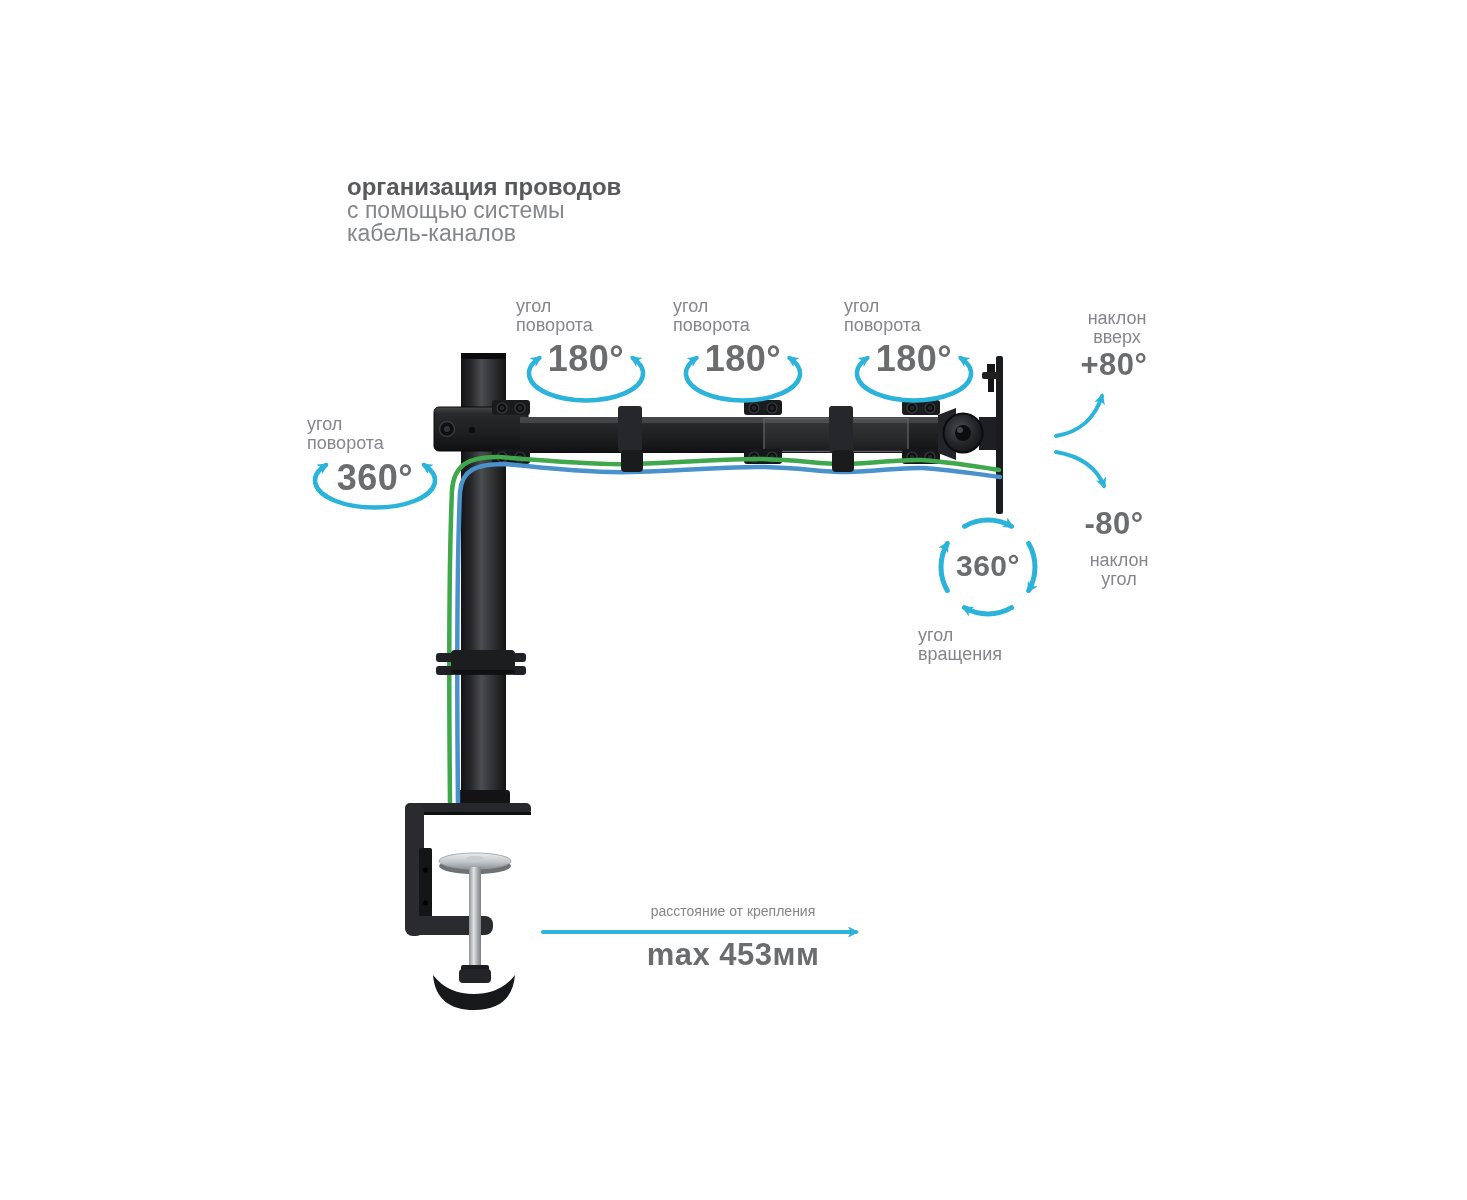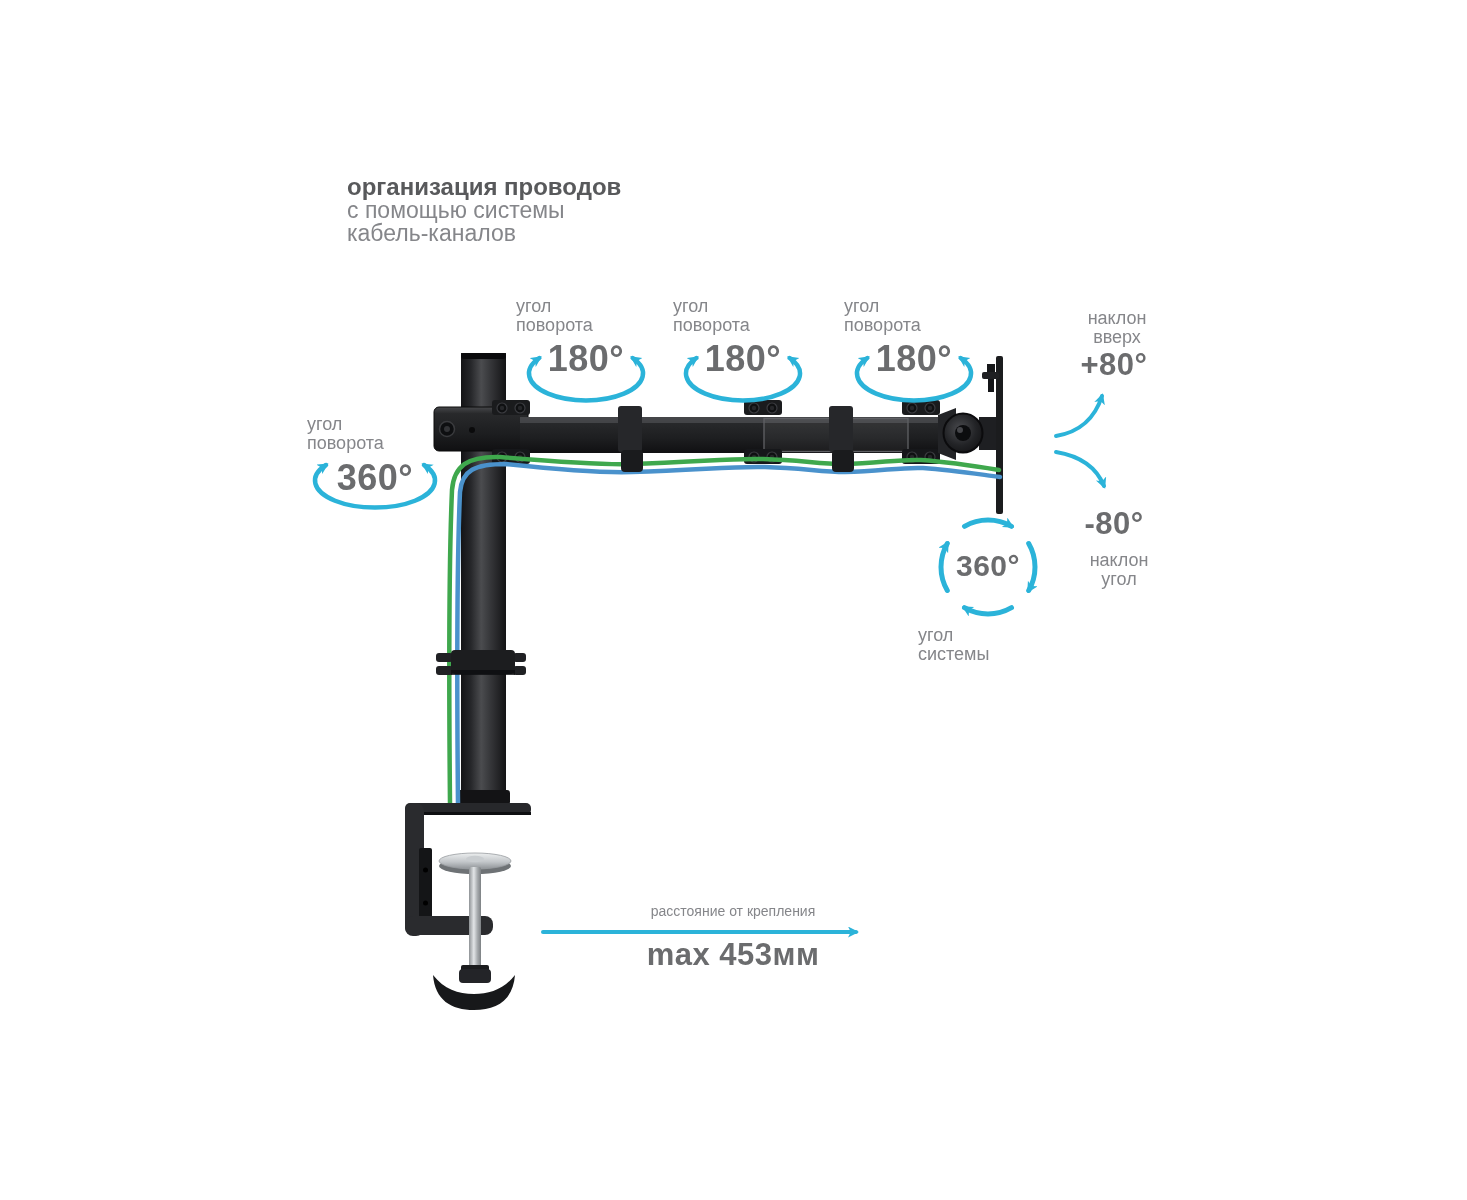--- a/index.html
+++ b/index.html
@@ -257,19 +257,19 @@
 
   <div class="txt value big td-v">-80°</div>
   <div class="txt label alignleft td-l">
     <span>наклон</span>
     <span>угол</span>
   </div>
 
   <div class="txt value circ sr-v">360°</div>
   <div class="txt label sr-l">
     <span>угол</span>
-    <span>системы</span>
+    <span>вращения</span>
   </div>
 
   <div class="txt dist-l">расстояние от крепления</div>
   <div class="txt value dist dist-v">max 453мм</div>
 
 </div>
 
 </body></html>

